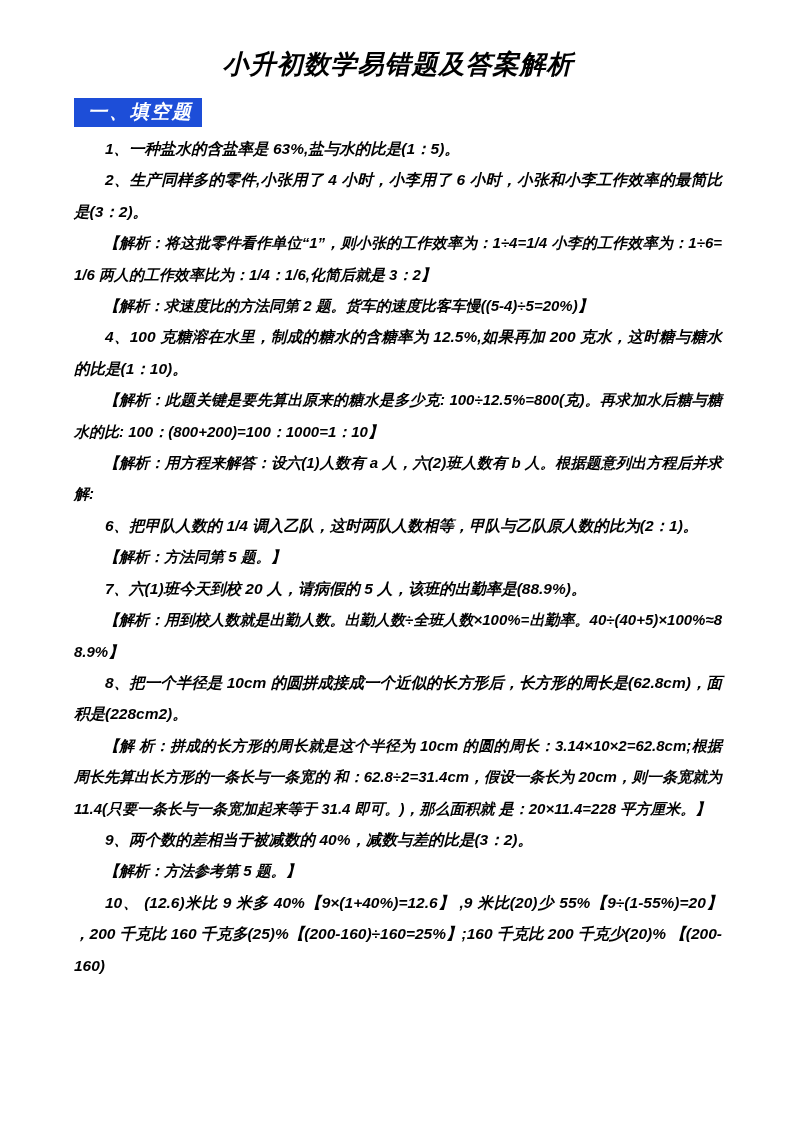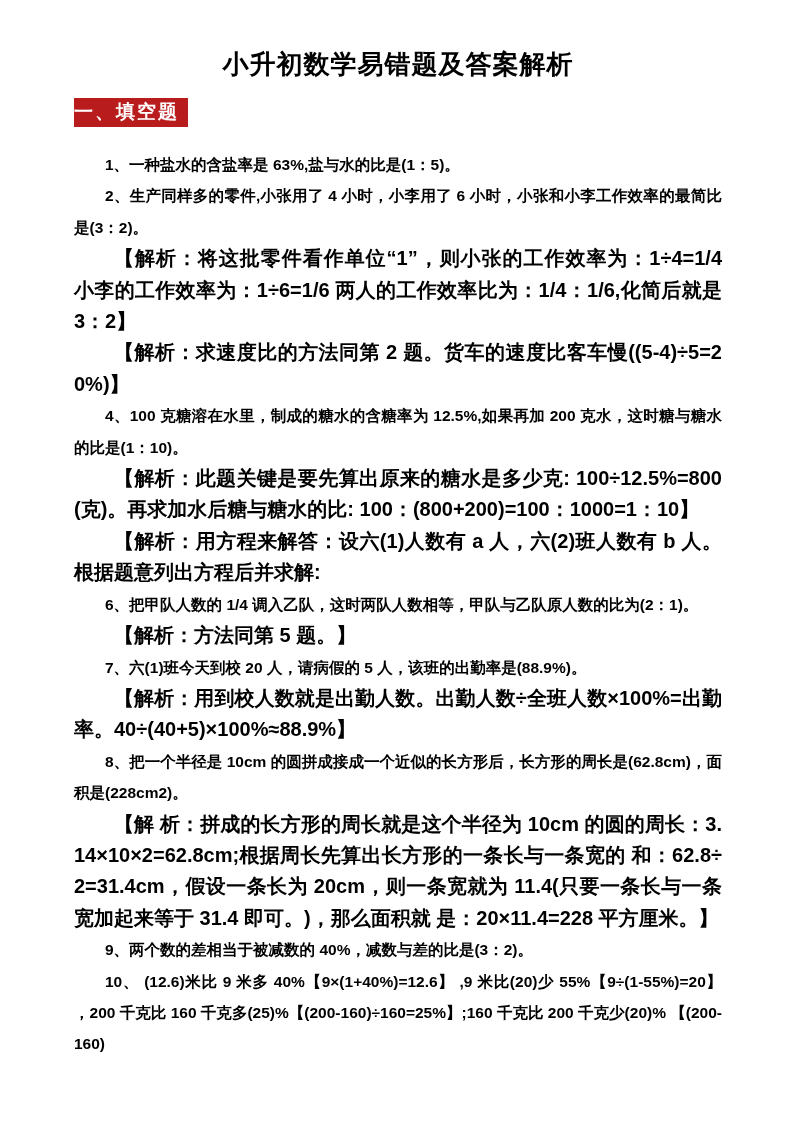--- a/index.html
+++ b/index.html
@@ -1,15 +1,15 @@
 <!DOCTYPE html>
 <html><head>
 <meta charset="utf-8">
 <style>
-  * { margin: 0; padding: 0; box-sizing: border-box; }
+  * { margin: 0; padding: 0; box-sizing: border-box; font-style: italic; }
   html, body {
     background: #ffffff;
     font-family: "Liberation Sans", "DejaVu Sans", sans-serif;
   }
   .page {
     position: relative;
     width: 793px;
     height: 1122px;
     margin: 0 auto;
     background: #ffffff;
@@ -20,44 +20,44 @@
   .doc-title {
     text-align: center;
     font-size: 26px;
     font-weight: 700;
     letter-spacing: 1px;
     line-height: 36px;
     margin-bottom: 16px;
   }
   .section-heading {
     display: inline-block;
-    background: #b91c1c;
+    background: #1d4ed8;
     color: #ffffff;
     font-size: 19px;
     font-weight: 700;
     letter-spacing: 2px;
     line-height: 22px;
-    padding: 3px 9px 4px 0;
-    margin-bottom: 22px;
+    padding: 3px 9px 4px 14px;
+    margin-bottom: 6px;
   }
   .doc-body {
     width: 100%;
   }
   .para {
     text-indent: 2em;
     text-align: justify;
     line-height: 31.4px;
     font-weight: 600;
     word-break: break-all;
   }
   .para.question {
     font-size: 15.5px;
   }
   .para.analysis {
-    font-size: 20px;
+    font-size: 15px;
   }
 </style>
 </head>
 <body>
 
 <div class="page">
   <h1 class="doc-title">小升初数学易错题及答案解析</h1>
 
   <div class="section-heading">一、填空题</div>
 
@@ -69,15 +69,16 @@
       <p class="para question">4、100 克糖溶在水里，制成的糖水的含糖率为 12.5%,如果再加 200 克水，这时糖与糖水的比是(1：10)。</p>
       <p class="para analysis">【解析：此题关键是要先算出原来的糖水是多少克: 100÷12.5%=800(克)。再求加水后糖与糖水的比: 100：(800+200)=100：1000=1：10】</p>
       <p class="para analysis">【解析：用方程来解答：设六(1)人数有 a 人，六(2)班人数有 b 人。根据题意列出方程后并求解:</p>
       <p class="para question">6、把甲队人数的 1/4 调入乙队，这时两队人数相等，甲队与乙队原人数的比为(2：1)。</p>
       <p class="para analysis">【解析：方法同第 5 题。】</p>
       <p class="para question">7、六(1)班今天到校 20 人，请病假的 5 人，该班的出勤率是(88.9%)。</p>
       <p class="para analysis">【解析：用到校人数就是出勤人数。出勤人数÷全班人数×100%=出勤率。40÷(40+5)×100%≈88.9%】</p>
       <p class="para question">8、把一个半径是 10cm 的圆拼成接成一个近似的长方形后，长方形的周长是(62.8cm)，面积是(228cm2)。</p>
       <p class="para analysis">【解 析：拼成的长方形的周长就是这个半径为 10cm 的圆的周长：3.14×10×2=62.8cm;根据周长先算出长方形的一条长与一条宽的 和：62.8÷2=31.4cm，假设一条长为 20cm，则一条宽就为 11.4(只要一条长与一条宽加起来等于 31.4 即可。)，那么面积就 是：20×11.4=228 平方厘米。】</p>
       <p class="para question">9、两个数的差相当于被减数的 40%，减数与差的比是(3：2)。</p>
+      <p class="para analysis">【解析：方法参考第 5 题。】</p>
       <p class="para question">10、 (12.6)米比 9 米多 40%【9×(1+40%)=12.6】 ,9 米比(20)少 55%【9÷(1-55%)=20】 ，200 千克比 160 千克多(25)%【(200-160)÷160=25%】;160 千克比 200 千克少(20)%  【(200-160)</p>
     </div>
 </div>
 
 </body></html>

